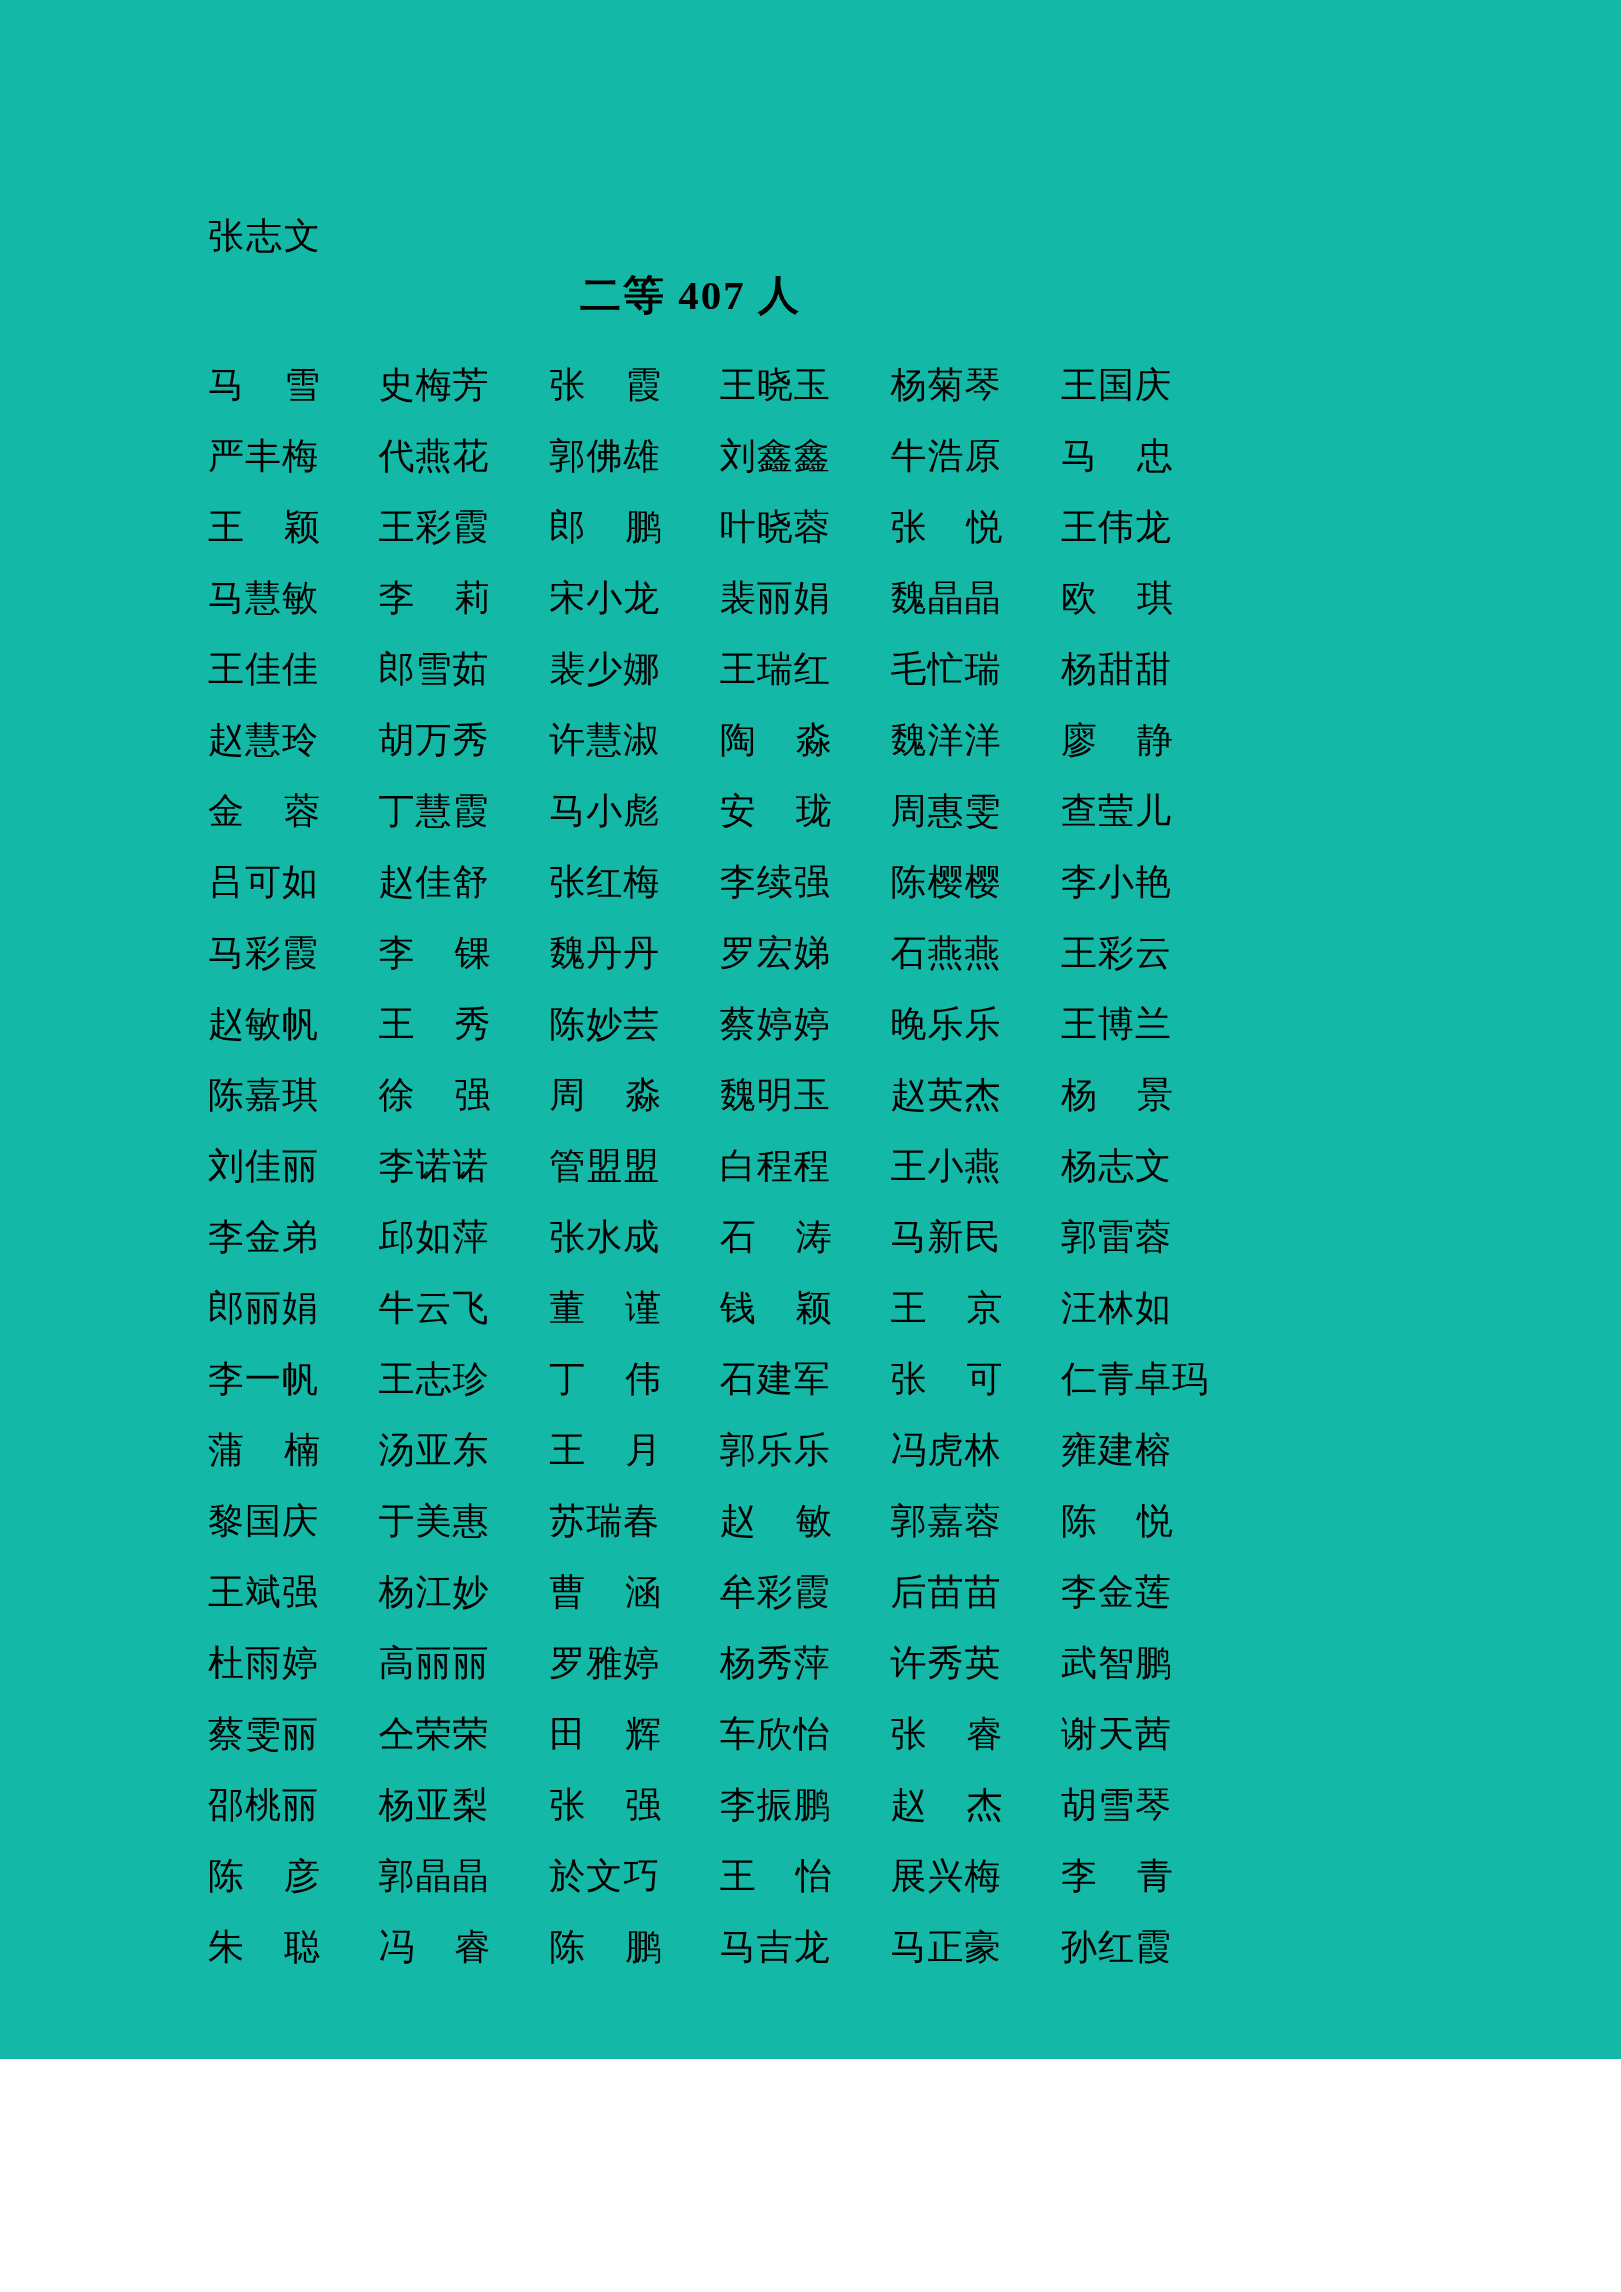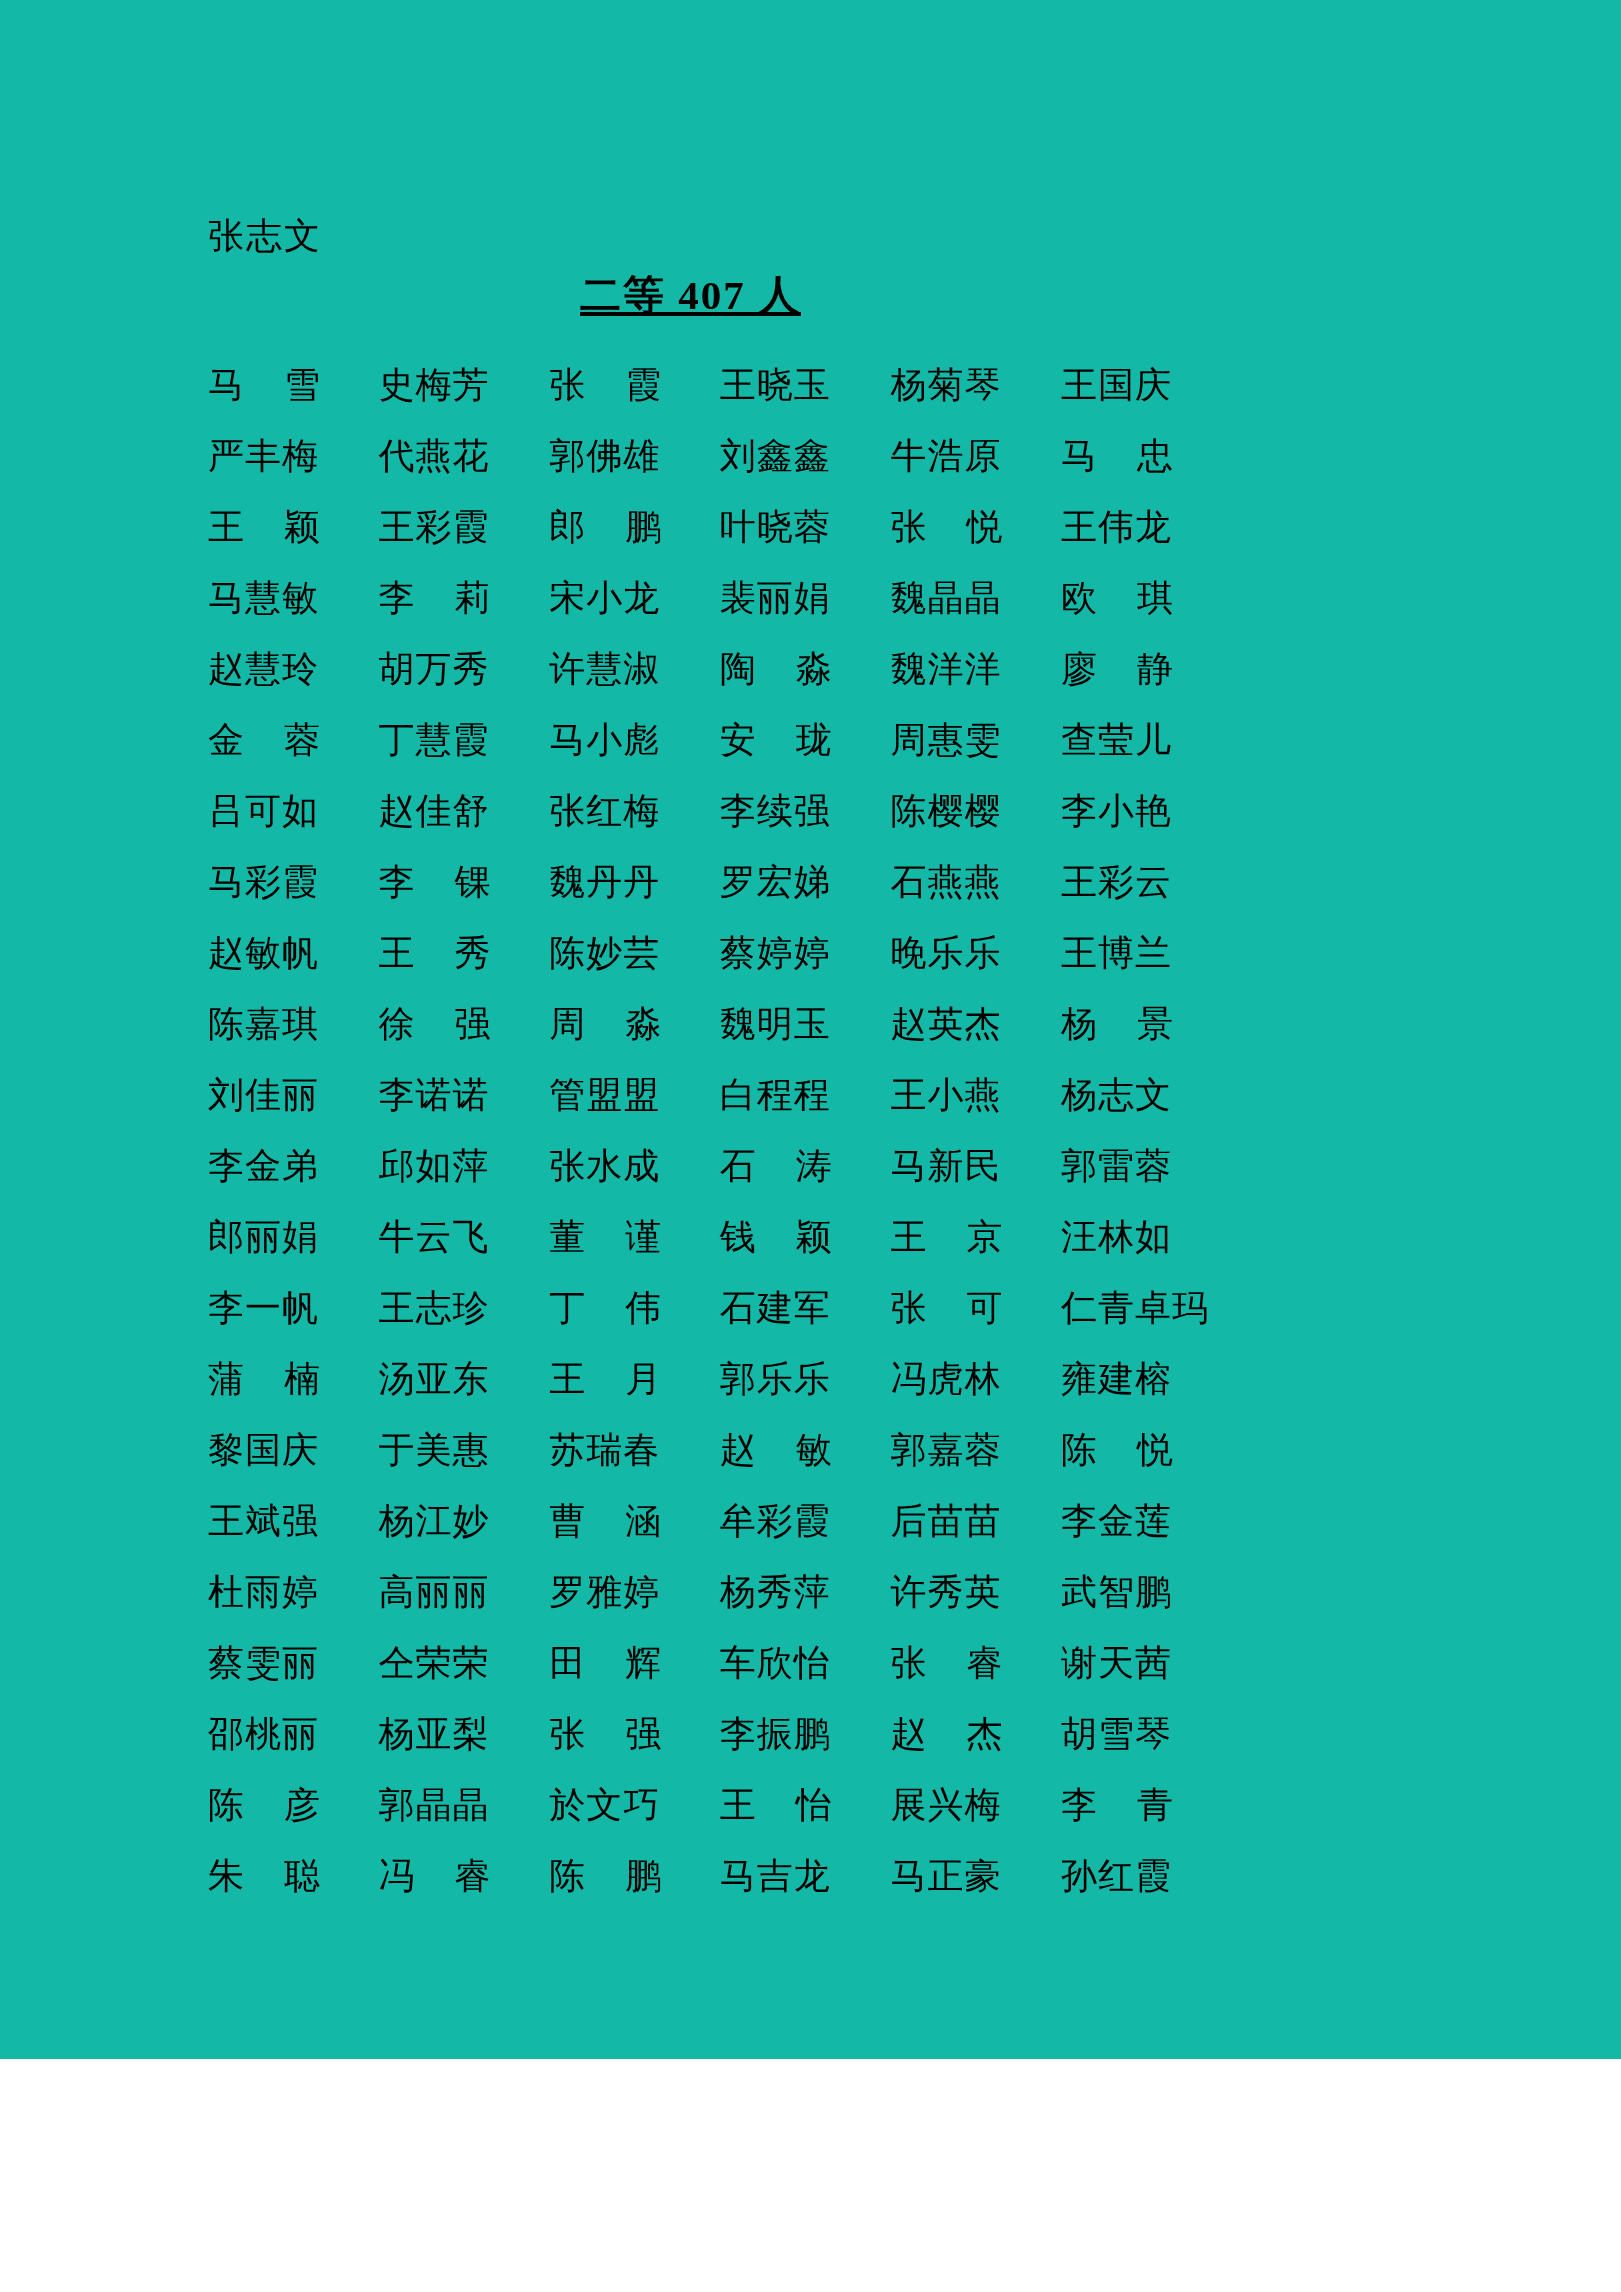--- a/index.html
+++ b/index.html
@@ -30,21 +30,20 @@
     left: 208px;
     top: 275px;
     width: 965px;
     margin: 0;
     text-align: center;
     font-size: 41px;
     line-height: 1;
     font-weight: bold;
     letter-spacing: 2px;
     white-space: nowrap;
-    text-decoration: underline;
   }
   .rows {
     position: absolute;
     left: 208px;
     top: 349px;
     width: 965px;
   }
   .row {
     height: 71px;
     display: flex;
@@ -125,20 +124,28 @@
         </div>
         <div class="cell">宋小龙</div>
         <div class="cell">裴丽娟</div>
         <div class="cell">魏晶晶</div>
         <div class="cell two">
           <span>欧</span>
           <span>琪</span>
         </div>
       </div>
       <div class="row">
+        <div class="cell">王佳佳</div>
+        <div class="cell">郎雪茹</div>
+        <div class="cell">裴少娜</div>
+        <div class="cell">王瑞红</div>
+        <div class="cell">毛忙瑞</div>
+        <div class="cell">杨甜甜</div>
+      </div>
+      <div class="row">
         <div class="cell">赵慧玲</div>
         <div class="cell">胡万秀</div>
         <div class="cell">许慧淑</div>
         <div class="cell two">
           <span>陶</span>
           <span>淼</span>
         </div>
         <div class="cell">魏洋洋</div>
         <div class="cell two">
           <span>廖</span>

